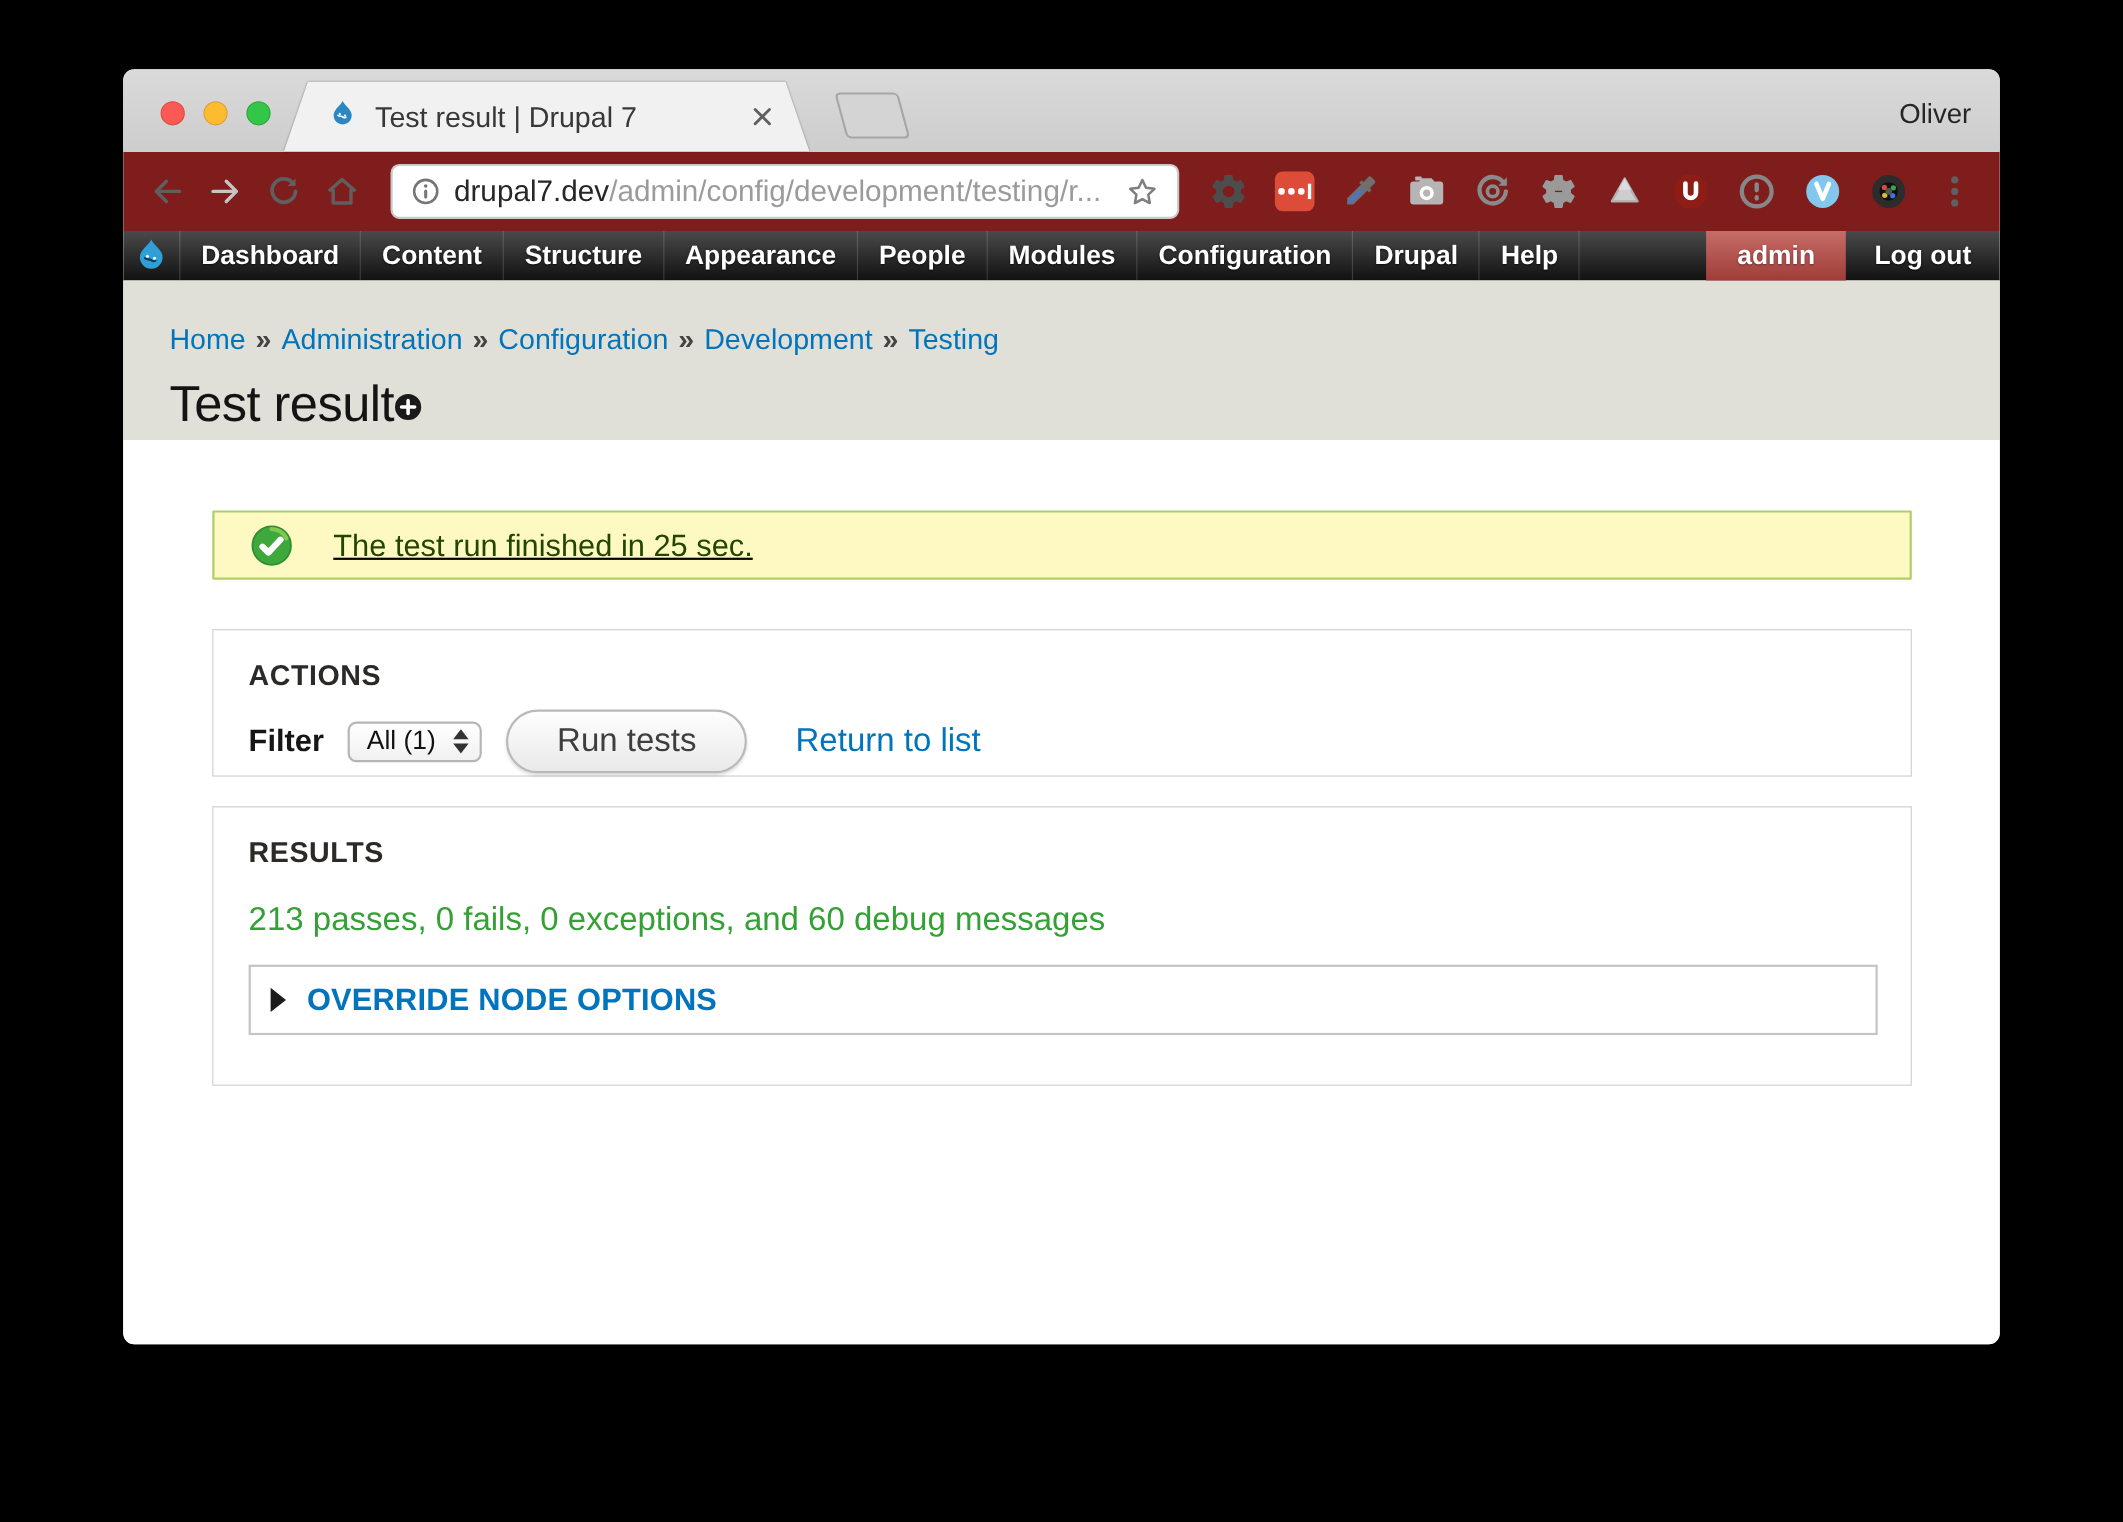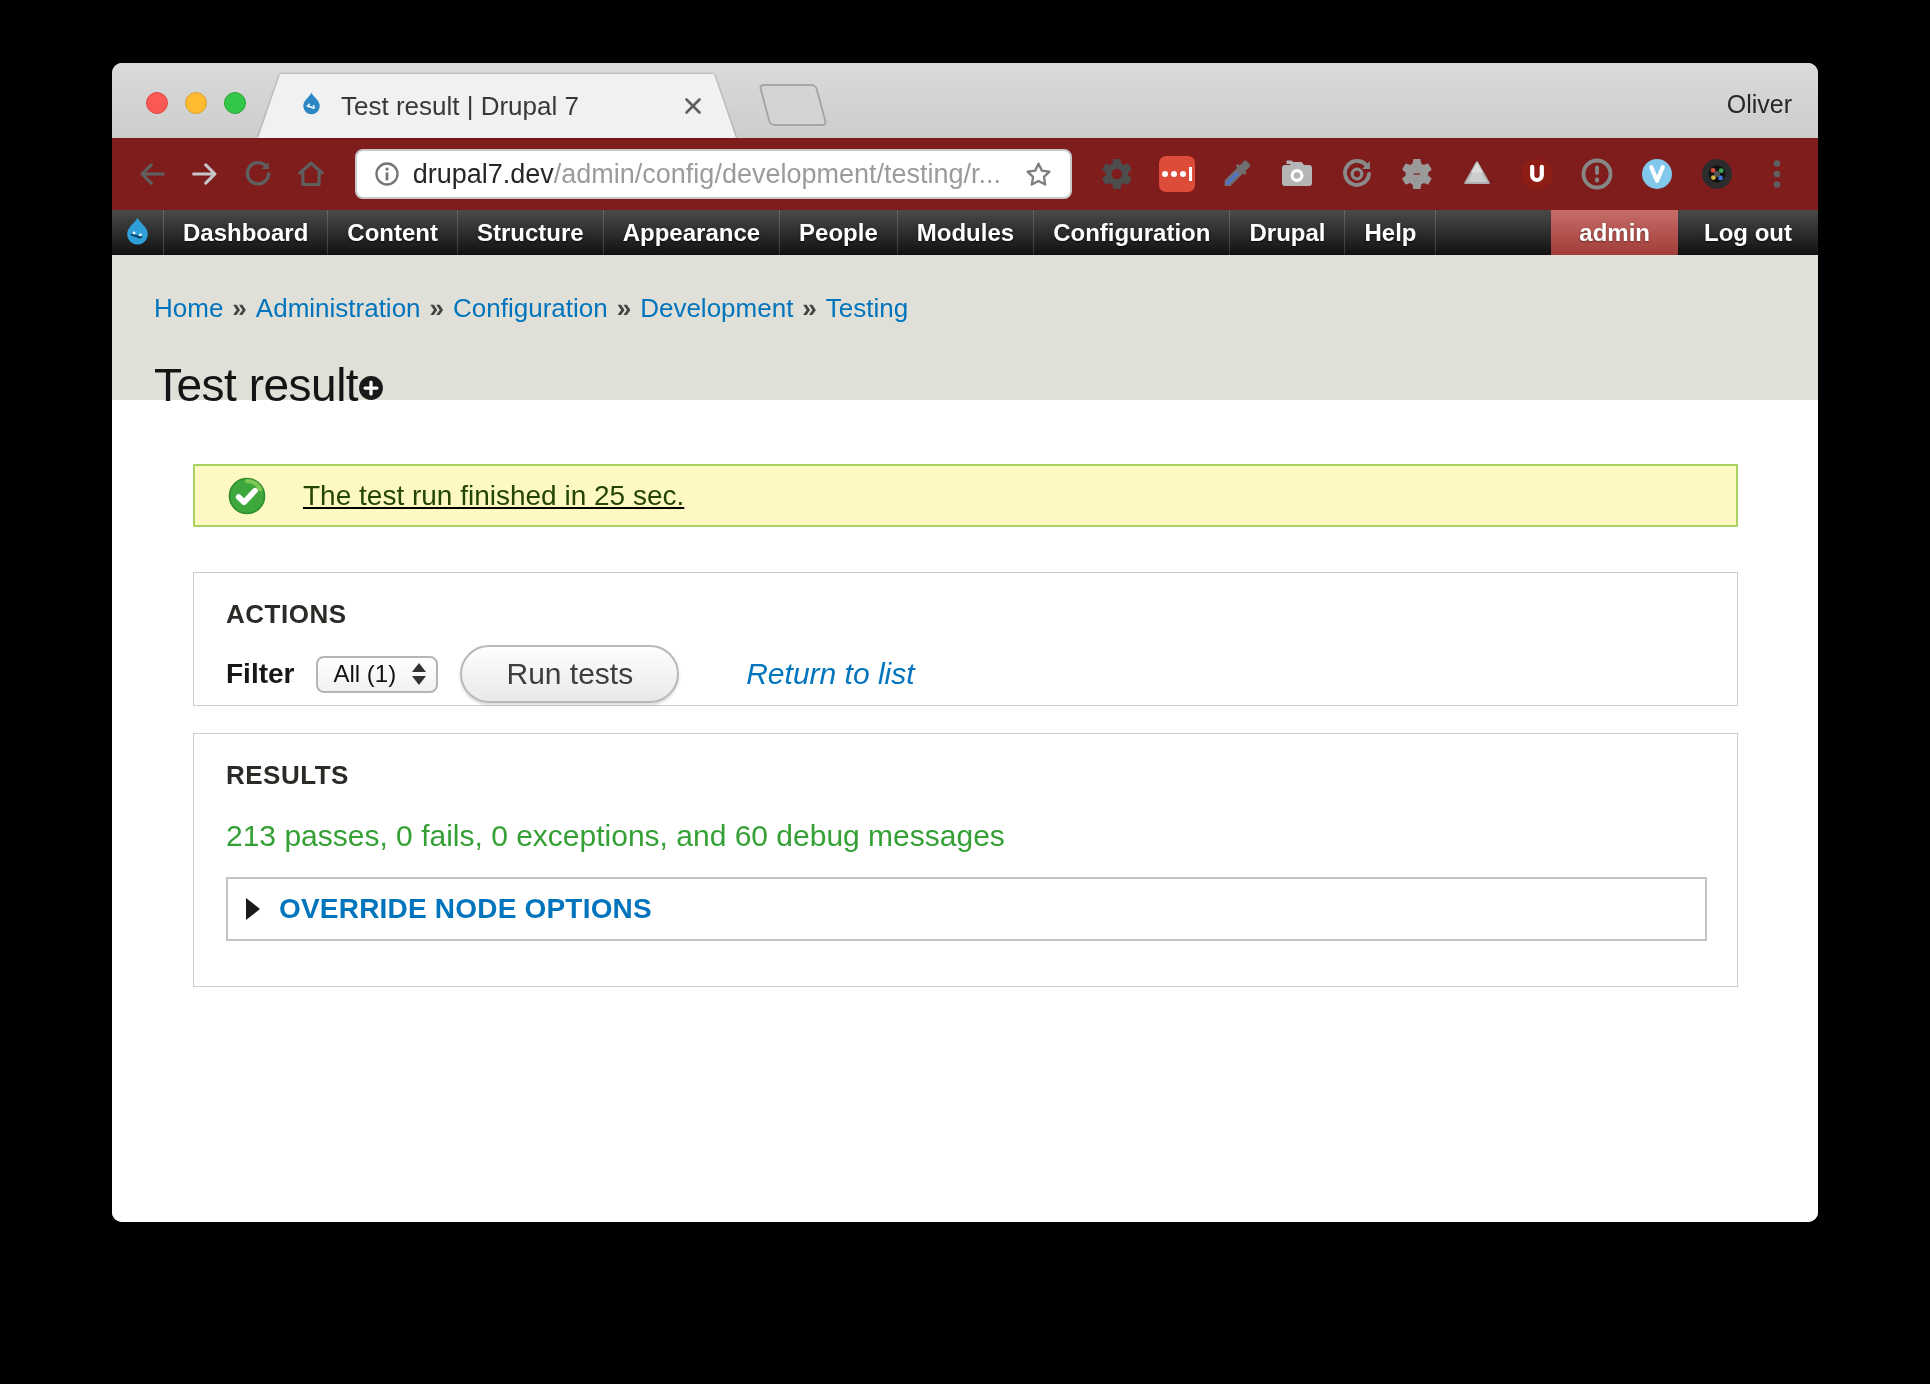--- a/index.html
+++ b/index.html
@@ -66,21 +66,21 @@
   .admin-user { display:flex; align-items:center; padding:16px 28px; color:#fff; font-weight:bold; font-size:24px;
                 background:linear-gradient(#c66d68,#a03c38); text-shadow:0 1px 2px rgba(0,0,0,.4); }
   .admin-logout { display:flex; align-items:center; padding:0 26px; color:#fff; font-weight:bold; font-size:24px;
                   text-shadow:0 1px 2px rgba(0,0,0,.7); }
 
   
   .pagehead { height:145px; background:#e0e0d8; padding:38px 0 0 42px; }
   .breadcrumb { font-size:26px; color:#3c3c3c; }
   .breadcrumb a { color:#0074bd; text-decoration:none; cursor:pointer; }
   .breadcrumb .sep { margin:0 9px; color:#444; font-weight:bold; }
-  .titlerow { display:flex; align-items:center; margin-top:34px; }
+  .titlerow { display:flex; align-items:center; margin-top:16px; }
   .page-title { font-size:46px; font-weight:500; color:#141414; letter-spacing:-.5px; }
   .add-shortcut { width:26px; height:26px; margin-top:6px; }
   .add-shortcut svg { width:26px; height:26px; display:block; }
 
   
   .content { background:#fff; padding:64px 80px 0 81px; height:937px; }
 
   .status { height:63px; border:2px solid #a9d164; background:#fef9c3; border-radius:1px;
             display:flex; align-items:center; padding:0 0 0 32px;text-decoration:underline; }
   .status svg { width:40px; height:40px; }
@@ -99,21 +99,21 @@
   .select-value { font-size:24px; color:#111; }
   .select-arrows { margin-left:auto; display:flex; flex-direction:column; gap:4px; align-items:center; }
   .select-arrows .up   { width:0; height:0; border-left:7px solid transparent; border-right:7px solid transparent; border-bottom:9px solid #333; }
   .select-arrows .down { width:0; height:0; border-left:7px solid transparent; border-right:7px solid transparent; border-top:9px solid #333; }
 
   .btn-run { margin-left:22px; height:58px; padding:0 44px; border-radius:29px;
              border:2px solid #b9b9b9; background:linear-gradient(#fefefe,#e9e9e9);
              font-family:"Liberation Sans", sans-serif; font-size:30px; color:#3e3e3e;
              box-shadow:0 2px 3px rgba(0,0,0,.15); cursor:pointer; }
   .link { font-size:30px; color:#0074bd; text-decoration:none; cursor:pointer; }
-  .return-link { margin-left:67px;font-style:italic; }
+  .return-link { margin-left:44px; }
 
   .summary { margin-top:28px; font-size:30px; color:#35a035; }
 
   .collapsed-fieldset { margin-top:24px; height:64px; border:2px solid #c4c4c4;
                         display:flex; align-items:center; padding-left:18px; cursor:pointer; }
   .tri { width:0; height:0; border-top:11px solid transparent; border-bottom:11px solid transparent;
          border-left:14px solid #1a1a1a; }
   .collapsed-label { margin-left:19px; font-size:28px; font-weight:bold; color:#0074bd; letter-spacing:.2px; }
 </style>
 </head>

